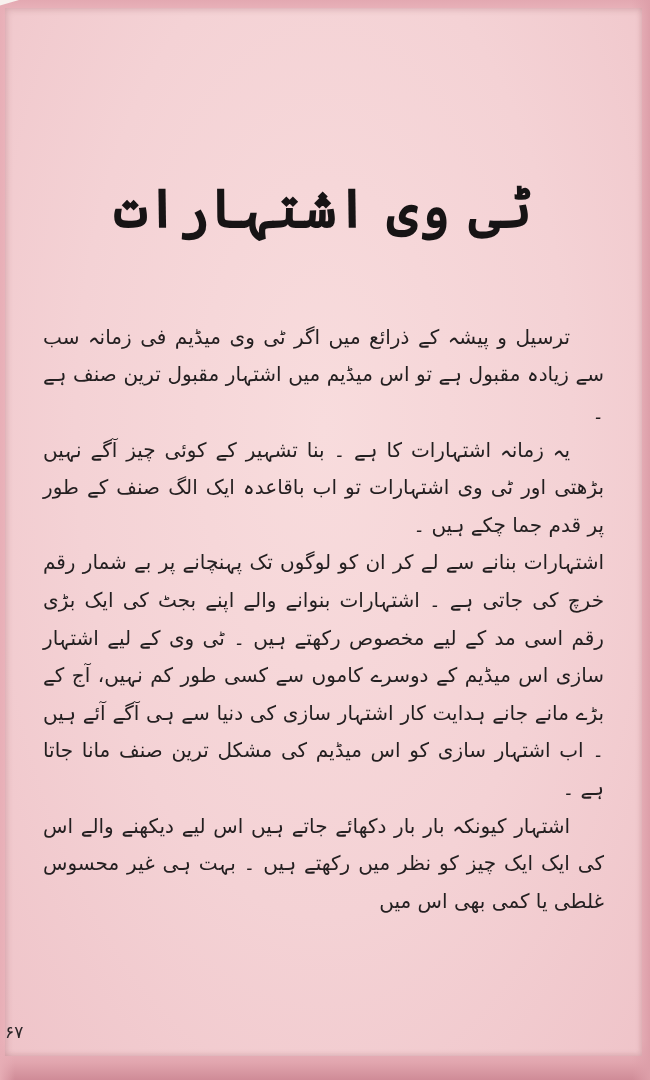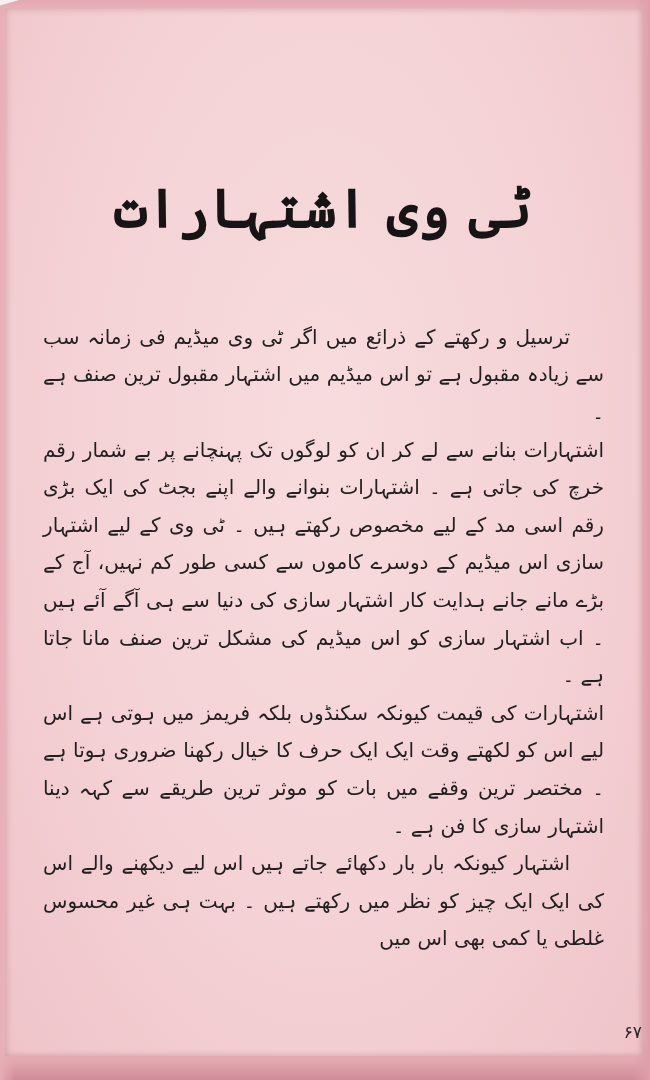--- a/index.html
+++ b/index.html
@@ -80,40 +80,40 @@
   .para.indent {
     text-indent: 34px; 
   }
   .para.gap-before {
   }
   .page-number {
     position: absolute;
     bottom: 14px;
     left: 0;
     right: 0;
-    text-align: right;
+    text-align: left;
     font-size: 17px;
     color: #2a2527;
   }
 </style>
 </head>
 <body>
 
 <div class="scan">
   <div class="corner-sliver"></div>
 
   <div class="page">
     <div class="page-inner">
 
       <div class="title">ٹی وی اشتہارات</div>
 
       <div class="body-text">
-        <p class="para indent">ترسیل و رکھتے کے ذرائع میں اگر ٹی وی میڈیم فی زمانہ سب سے زیادہ مقبول ہے تو اس میڈیم میں اشتہار مقبول ترین صنف ہے ۔</p>
+        <p class="para indent">ترسیل و پیشہ کے ذرائع میں اگر ٹی وی میڈیم فی زمانہ سب سے زیادہ مقبول ہے تو اس میڈیم میں اشتہار مقبول ترین صنف ہے ۔</p>
+        <p class="para indent">یہ زمانہ اشتہارات کا ہے ۔ بنا تشہیر کے کوئی چیز آگے نہیں بڑھتی اور ٹی وی اشتہارات تو اب باقاعدہ ایک الگ صنف کے طور پر قدم جما چکے ہیں ۔</p>
         <p class="para gap-before">اشتہارات بنانے سے لے کر ان کو لوگوں تک پہنچانے پر بے شمار رقم خرچ کی جاتی ہے ۔ اشتہارات بنوانے والے اپنے بجٹ کی ایک بڑی رقم اسی مد کے لیے مخصوص رکھتے ہیں ۔ ٹی وی کے لیے اشتہار سازی اس میڈیم کے دوسرے کاموں سے کسی طور کم نہیں، آج کے بڑے مانے جانے ہدایت کار اشتہار سازی کی دنیا سے ہی آگے آئے ہیں ۔ اب اشتہار سازی کو اس میڈیم کی مشکل ترین صنف مانا جاتا ہے ۔</p>
-        <p class="para">اشتہارات کی قیمت کیونکہ سکنڈوں بلکہ فریمز میں ہوتی ہے اس لیے اس کو لکھتے وقت ایک ایک حرف کا خیال رکھنا ضروری ہوتا ہے ۔ مختصر ترین وقفے میں بات کو موثر ترین طریقے سے کہہ دینا اشتہار سازی کا فن ہے ۔</p>
         <p class="para indent">اشتہار کیونکہ بار بار دکھائے جاتے ہیں اس لیے دیکھنے والے اس کی ایک ایک چیز کو نظر میں رکھتے ہیں ۔ بہت ہی غیر محسوس غلطی یا کمی بھی اس میں</p>
       </div>
 
     </div>
 
     <div class="page-number">۶۷</div>
   </div>
 </div>
 
 </body></html>

